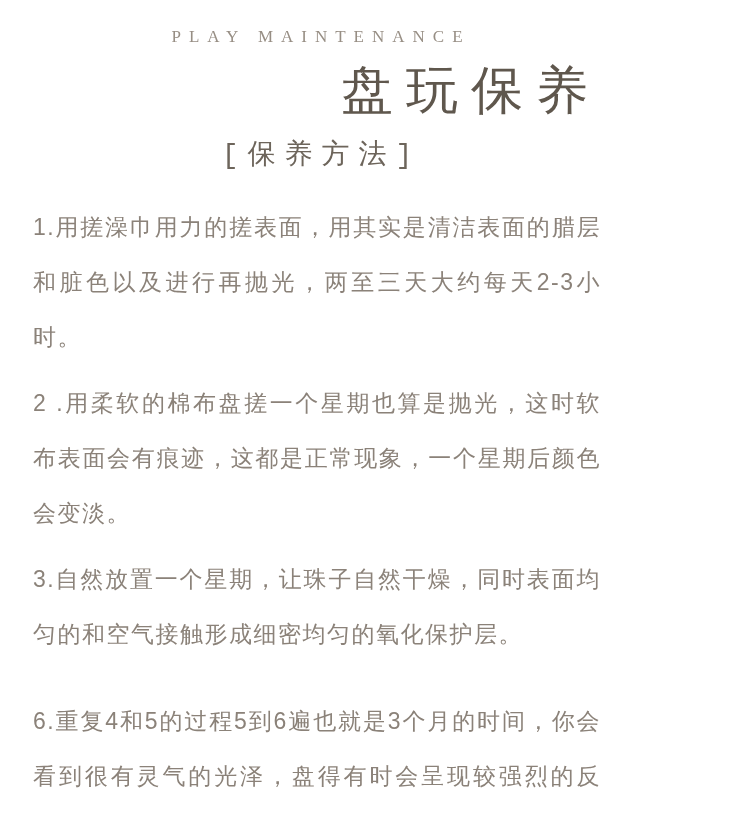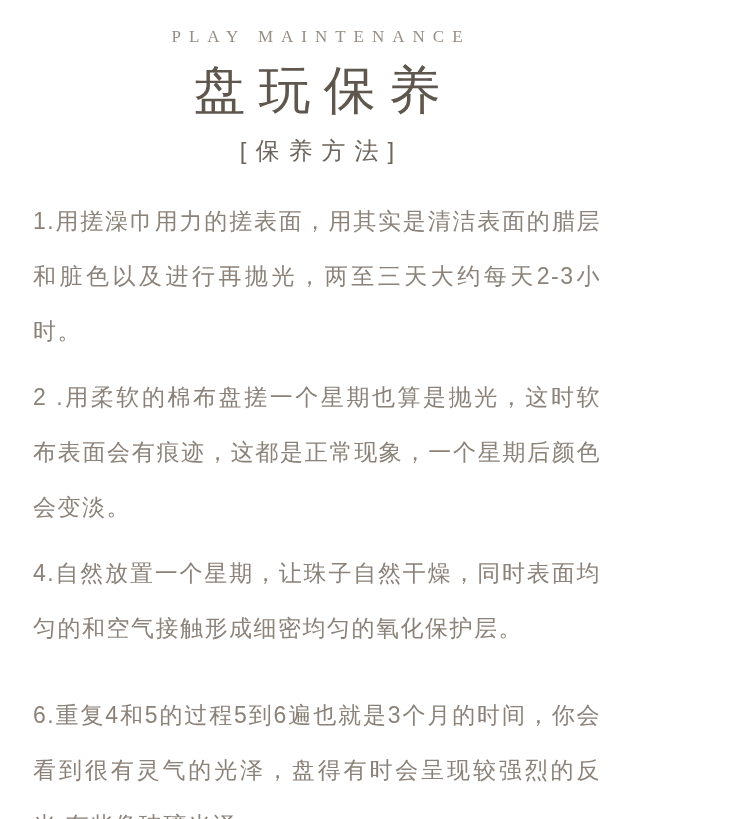--- a/index.html
+++ b/index.html
@@ -25,34 +25,34 @@
     text-align: center;
     font-family: "Liberation Serif", serif;
     font-size: 17px;
     font-weight: 400;
     letter-spacing: 8px;
     text-indent: 8px; 
     color: #978e84;
   }
   .title {
     margin-top: 17px;
-    text-align: center;
+    text-align: right;
     font-family: "Liberation Serif", serif;
     font-size: 52px;
     font-weight: 500;
     letter-spacing: 13px;
     text-indent: 13px;
     color: #5f574d;
     line-height: 1.05;
   }
   .subtitle {
     margin-top: 16px;
     text-align: center;
-    font-family: Liberation Sans, sans-serif;
-    font-size: 24px;
+    font-family: Liberation Mono, monospace;
+    font-size: 28px;
     font-weight: 400;
     letter-spacing: 9px;
     text-indent: 9px;
     color: #6d655b;
   }
   .paragraphs {
     margin-top: 27px;
     color: #8b8279;
     font-size: 23px;
     line-height: 55px;
@@ -75,17 +75,17 @@
 
   <div class="eyebrow">PLAY MAINTENANCE</div>
 
   <div class="title">盘玩保养</div>
 
   <div class="subtitle">[保养方法]</div>
 
   <div class="paragraphs">
     <p>1.用搓澡巾用力的搓表面，用其实是清洁表面的腊层和脏色以及进行再抛光，两至三天大约每天2-3小时。</p>
     <p>2 .用柔软的棉布盘搓一个星期也算是抛光，这时软布表面会有痕迹，这都是正常现象，一个星期后颜色会变淡。</p>
-    <p>4.自然放置一个星期，让珠子自然干燥，同时表面均匀的和空气接触形成细密均匀的氧化保护层。</p>
+    <p>3.自然放置一个星期，让珠子自然干燥，同时表面均匀的和空气接触形成细密均匀的氧化保护层。</p>
     <p>6.重复4和5的过程5到6遍也就是3个月的时间，你会看到很有灵气的光泽，盘得有时会呈现较强烈的反光,有些像玻璃光泽。</p>
   </div>
 
 </div>
 
 </body></html>

